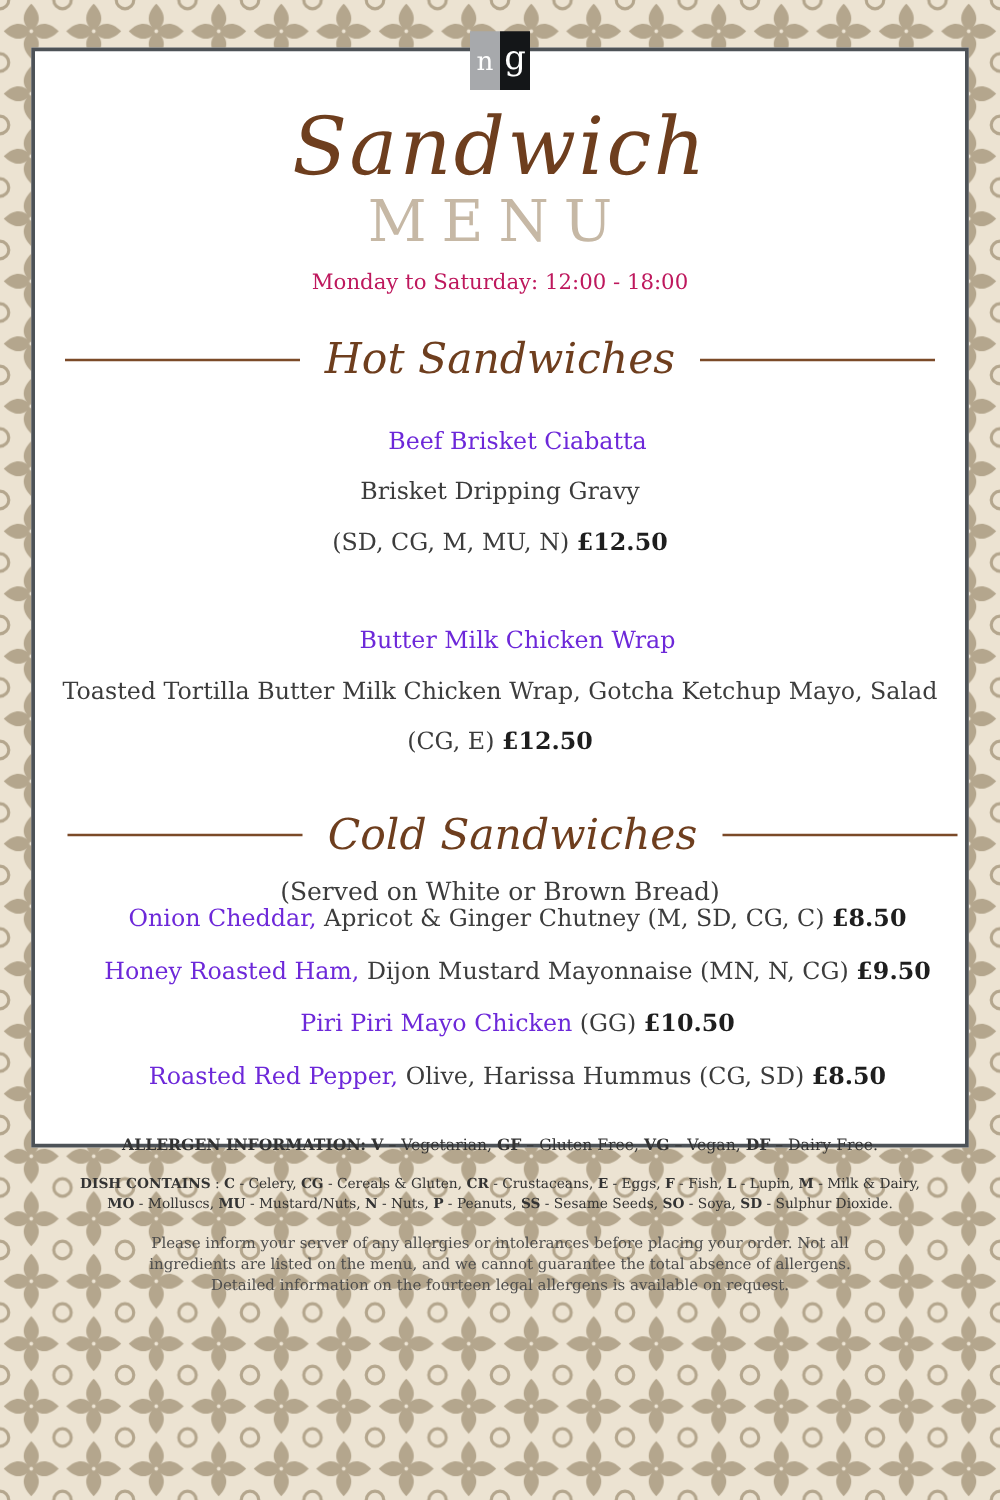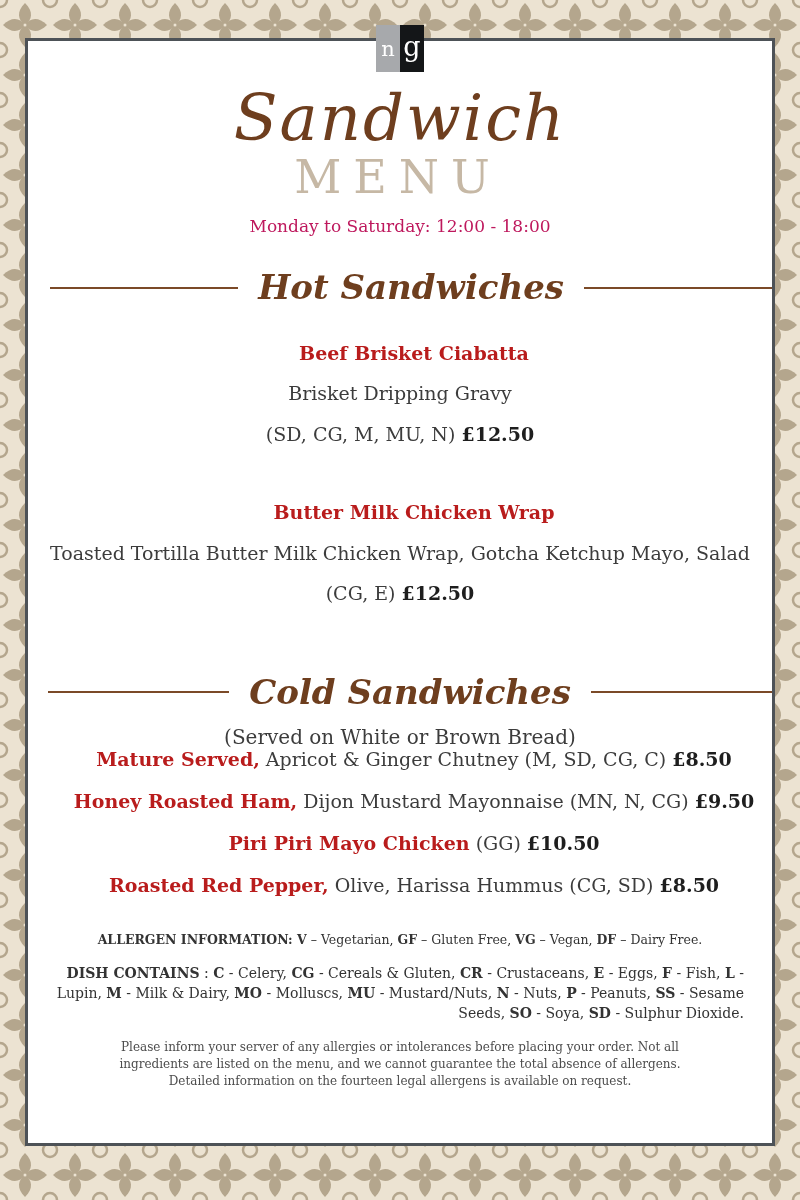--- a/index.html
+++ b/index.html
@@ -3,50 +3,50 @@
 <meta charset="utf-8">
 <style>
   html,body{margin:0;padding:0;}
   body{
     width:800px;height:1200px;position:relative;overflow:hidden;
     background:#ece3d2;
     font-family:"DejaVu Serif","Liberation Serif",serif;
   }
   .border-pattern{position:absolute;left:0;top:0;width:800px;height:1200px;display:block;}
   .panel{
-    position:absolute;left:25px;top:38px;width:750px;height:1108px;
+    position:absolute;left:25px;top:38px;width:750px;height:880px;
     box-sizing:border-box;background:#ffffff;border:3px solid #4d5257;
     text-align:center;padding-top:44px;z-index:2;
   }
   .logo{position:absolute;left:376px;top:25px;width:48px;height:47px;display:flex;z-index:3;}
   .logo-half{width:24px;height:47px;display:flex;align-items:center;justify-content:center;color:#fff;}
   .logo-n{background:#a7a9ac;font-size:21px;}
   .logo-g{background:#141618;font-size:27px;padding-bottom:4px;box-sizing:border-box;}
   .title-script{
     font-style:italic;color:#6e3e1e;font-size:64px;line-height:1.05;
     letter-spacing:2px;margin:0;font-weight:500;
   }
   .title-caps{
     color:#c6b8a5;font-size:46px;line-height:1;letter-spacing:.26em;
     margin:2px 16px 0 .26em;font-weight:400;
   }
   .hours{font-size:17px;color:#be185d;margin:16px 0 0;}
-  .rule-heading{display:flex;align-items:center;justify-content:flex-end;gap:20px;margin-top:33px;font-weight:bold;}
+  .rule-heading{display:flex;align-items:center;justify-content:center;gap:20px;margin-top:33px;}
   .rule{width:188px;height:0;border-top:2px solid #7b4a28;}
   .script-heading{font-style:italic;color:#6e3e1e;font-size:34px;line-height:1.1;white-space:nowrap;}
   .menu-line{font-size:19px;color:#3c3c3c;margin:0 0 20px;line-height:1.08;}
-  .item-name{font-weight:bold;color:#b91c1c;margin-left:28px;}
+  .item-name{font-weight:normal;color:#6d28d9;margin-left:28px;}
   .price{font-weight:bold;color:#1e1e1e;}
   .first-item{margin-top:36px;}
   .item-gap{margin-top:58px;}
   .cold-note{font-size:20px;color:#3c3c3c;margin:14px 0 0;}
   .cold-first{margin-top:27px;}
   .cold-line{font-size:19px;color:#3c3c3c;margin:0 0 21px;line-height:1.1;}
   .footer-allergen{font-size:12.5px;color:#333;margin:36px 0 0;}
-  .footer-contains{font-size:14px;color:#333;margin:16px 0 0;line-height:1.45;padding:0 28px;text-align:right;}
+  .footer-contains{font-size:11px;color:#333;margin:16px 0 0;line-height:1.45;padding:0 28px;}
   .footer-note{font-size:12px;color:#4c4c4c;margin:15px 16px 0;line-height:1.42;padding:0 60px;}
   .b{font-weight:bold;}
 </style>
 </head>
 <body>
 
 <svg class="border-pattern" viewBox="0 0 800 1200" xmlns="http://www.w3.org/2000/svg" aria-hidden="true">
   <defs>
     <pattern id="dmk" width="50" height="50" patternUnits="userSpaceOnUse">
       <rect width="50" height="50" fill="#ece3d2"></rect>
@@ -91,30 +91,30 @@
     <p class="menu-line">Brisket Dripping Gravy</p>
     <p class="menu-line"><span>(SD, CG, M, MU, N)</span> <span class="price">£12.50</span></p>
   </div>
 
   <div>
     <p class="menu-line item-name item-gap">Butter Milk Chicken Wrap</p>
     <p class="menu-line">Toasted Tortilla Butter Milk Chicken Wrap, Gotcha Ketchup Mayo, Salad</p>
     <p class="menu-line"><span>(CG, E)</span> <span class="price">£12.50</span></p>
   </div>
 
-  <div class="rule-heading" style="margin-top:70px;padding-left:20px;">
+  <div class="rule-heading" style="margin-top:46px;padding-left:20px;">
     <span class="rule"></span>
     <span class="script-heading">Cold Sandwiches</span>
     <span class="rule"></span>
   </div>
 
   <p class="cold-note">(Served on White or Brown Bread)</p>
 
   <div>
-    <p class="cold-line cold-first"><span class="item-name">Mature Served,</span> <span>Apricot &amp; Ginger Chutney (M, SD, CG, C)</span> <span class="price">£8.50</span></p>
+    <p class="cold-line cold-first"><span class="item-name">Onion Cheddar,</span> <span>Apricot &amp; Ginger Chutney (M, SD, CG, C)</span> <span class="price">£8.50</span></p>
     <p class="cold-line"><span class="item-name">Honey Roasted Ham,</span> <span>Dijon Mustard Mayonnaise (MN, N, CG)</span> <span class="price">£9.50</span></p>
     <p class="cold-line"><span class="item-name">Piri Piri Mayo Chicken</span> <span>(GG)</span> <span class="price">£10.50</span></p>
     <p class="cold-line"><span class="item-name">Roasted Red Pepper,</span> <span>Olive, Harissa Hummus (CG, SD)</span> <span class="price">£8.50</span></p>
   </div>
 
   <p class="footer-allergen"><span class="b">ALLERGEN INFORMATION: V</span><span> – Vegetarian, </span><span class="b">GF</span><span> – Gluten Free, </span><span class="b">VG</span><span> – Vegan, </span><span class="b">DF</span><span> – Dairy Free.</span></p>
   <p class="footer-contains"><span class="b">DISH CONTAINS</span><span> : </span><span class="b">C</span><span> - Celery, </span><span class="b">CG</span><span> - Cereals &amp; Gluten, </span><span class="b">CR</span><span> - Crustaceans, </span><span class="b">E</span><span> - Eggs, </span><span class="b">F</span><span> - Fish, </span><span class="b">L</span><span> - Lupin, </span><span class="b">M</span><span> - Milk &amp; Dairy, </span><span class="b">MO</span><span> - Molluscs, </span><span class="b">MU</span><span> - Mustard/Nuts, </span><span class="b">N</span><span> - Nuts, </span><span class="b">P</span><span> - Peanuts, </span><span class="b">SS</span><span> - Sesame Seeds, </span><span class="b">SO</span><span> - Soya, </span><span class="b">SD</span><span> - Sulphur Dioxide.</span></p>
   <p class="footer-note">Please inform your server of any allergies or intolerances before placing your order. Not all ingredients are listed on the menu, and we cannot guarantee the total absence of allergens. Detailed information on the fourteen legal allergens is available on request.</p>
 
 </div>

